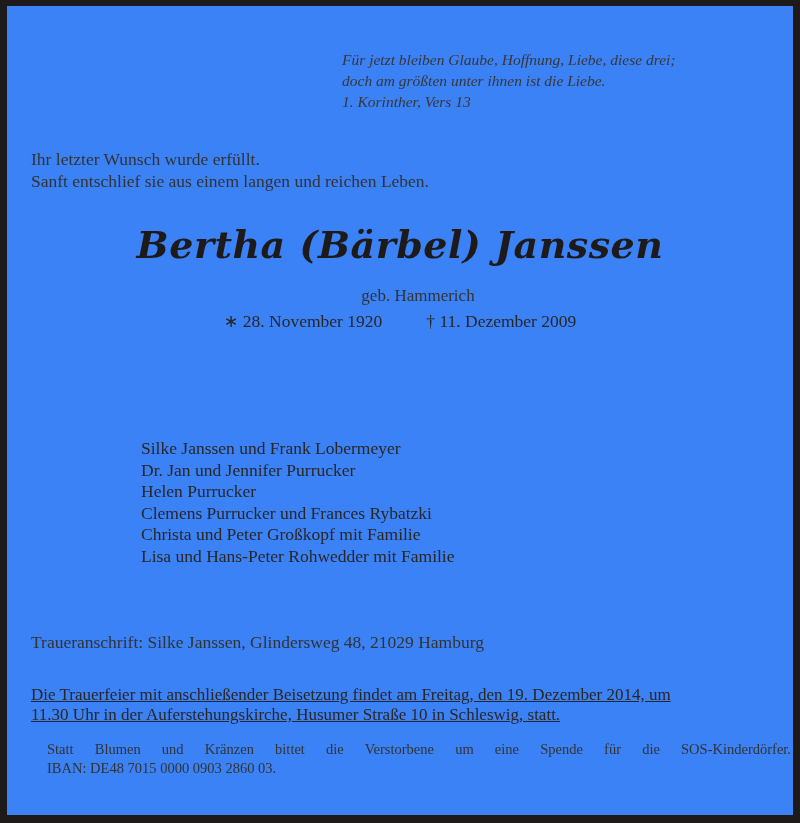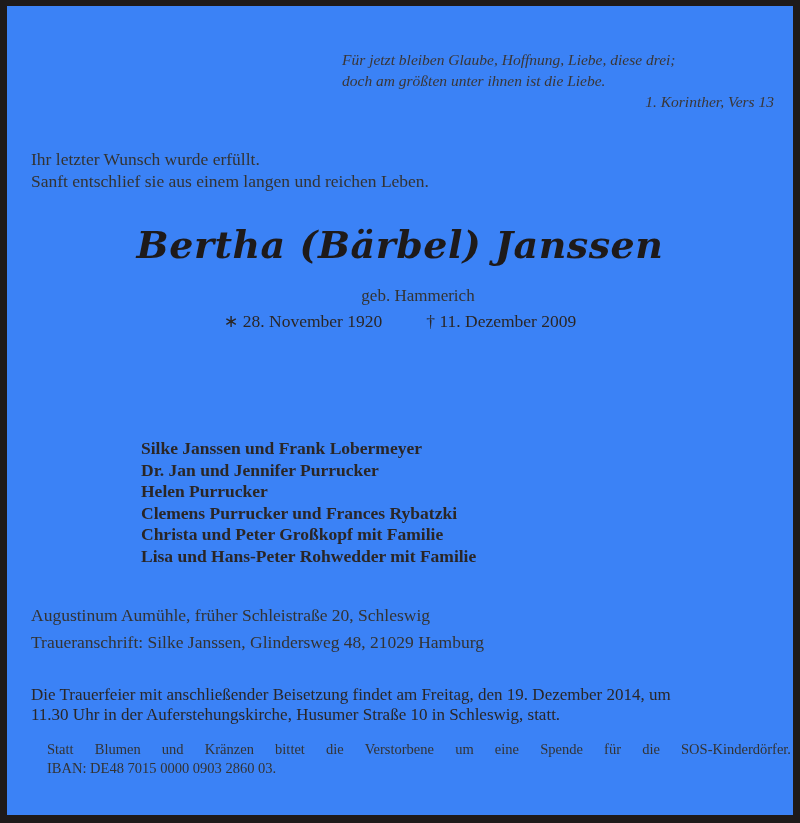--- a/index.html
+++ b/index.html
@@ -20,21 +20,21 @@
     .verse {
       left: 335px; top: 43px; width: 432px;
       font-family: "Liberation Serif", serif;
       font-style: italic;
       font-size: 15.5px;
       line-height: 21px;
       color: #3a3636;
       white-space: normal;
     }
     .verse .line { display: block; white-space: nowrap; }
-    .verse .ref { display: block; text-align: right; }
+    .verse .ref { display: block; }
     .intro {
       left: 24px; top: 142px;
       font-family: "Liberation Serif", serif;
       font-size: 17.5px; line-height: 22px;
       color: #333;
     }
     .intro .line { display: block; }
     .name {
       left: 0; width: 786px; top: 215px;
       text-align: center;
@@ -58,39 +58,39 @@
     }
     .dates .gap { display: inline-block; width: 44px; }
     .mourn {
       left: 24px; top: 365px;
       font-family: "Liberation Serif", serif;
       font-size: 17.5px; line-height: 22px; color: #333;
     }
     .family {
       left: 134px; top: 432px;
       font-family: "Liberation Serif", serif;
-      font-weight: bold;
+      font-weight: normal;
       font-size: 17.5px; line-height: 21.6px; color: #2a2626;
     }
     .family .line { display: block; }
     .addr1 {
       left: 24px; top: 598px;
       font-family: "Liberation Serif", serif;
       font-size: 17.5px; line-height: 22px; color: #333;
     }
     .addr2 {
       left: 24px; top: 625px;
       font-family: "Liberation Serif", serif;
       font-size: 17.5px; line-height: 22px; color: #333;
     }
     .service {
       left: 24px; top: 679px; width: 744px;
       white-space: normal;
       font-family: "Liberation Serif", serif;
-      font-size: 17px; line-height: 20px; color: #2a2626;
+      font-size: 17px; line-height: 20px; color: #2a2626; text-decoration: underline;
     }
     .service .line { display: block; white-space: nowrap; }
     .donation {
       left: 40px; top: 734px; width: 744px;
       white-space: normal;
       font-family: "Liberation Serif", serif;
       font-size: 14.5px; line-height: 19px; color: #333;
     }
     .donation .line1 { display: block; text-align: justify; text-align-last: justify; white-space: nowrap; word-spacing: 6px; }
     .donation .line2 { display: block; }
@@ -122,21 +122,20 @@
 
   <div class="abs family">
     <span class="line">Silke Janssen und Frank Lobermeyer</span>
     <span class="line">Dr. Jan und Jennifer Purrucker</span>
     <span class="line">Helen Purrucker</span>
     <span class="line">Clemens Purrucker und Frances Rybatzki</span>
     <span class="line">Christa und Peter Großkopf mit Familie</span>
     <span class="line">Lisa und Hans-Peter Rohwedder mit Familie</span>
   </div>
 
-  <div class="abs addr1">Augustinum Aumühle, früher Schleistraße 20, Schleswig</div>
   <div class="abs addr2">Traueranschrift: Silke Janssen, Glindersweg 48, 21029 Hamburg</div>
 
   <div class="abs service">
     <span class="line">Die Trauerfeier mit anschließender Beisetzung findet am Freitag, den 19. Dezember 2014, um</span>
     <span class="line">11.30 Uhr in der Auferstehungskirche, Husumer Straße 10 in Schleswig, statt.</span>
   </div>
 
   <div class="abs donation">
     <span class="line1">Statt Blumen und Kränzen bittet die Verstorbene um eine Spende für die SOS-Kinderdörfer.</span>
     <span class="line2">IBAN: DE48 7015 0000 0903 2860 03.</span>

